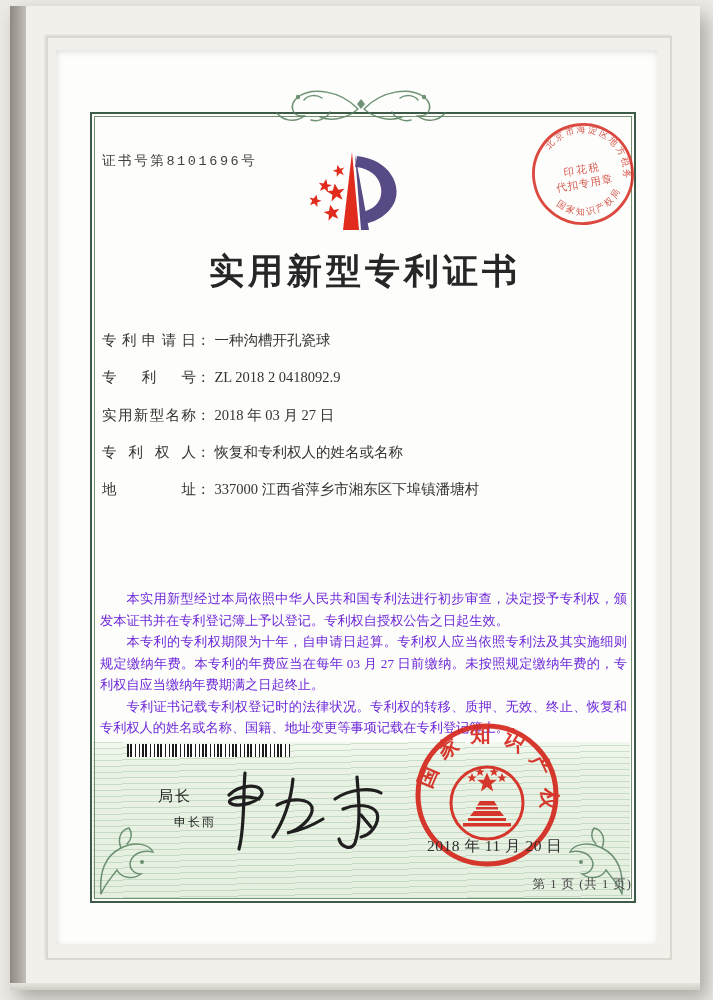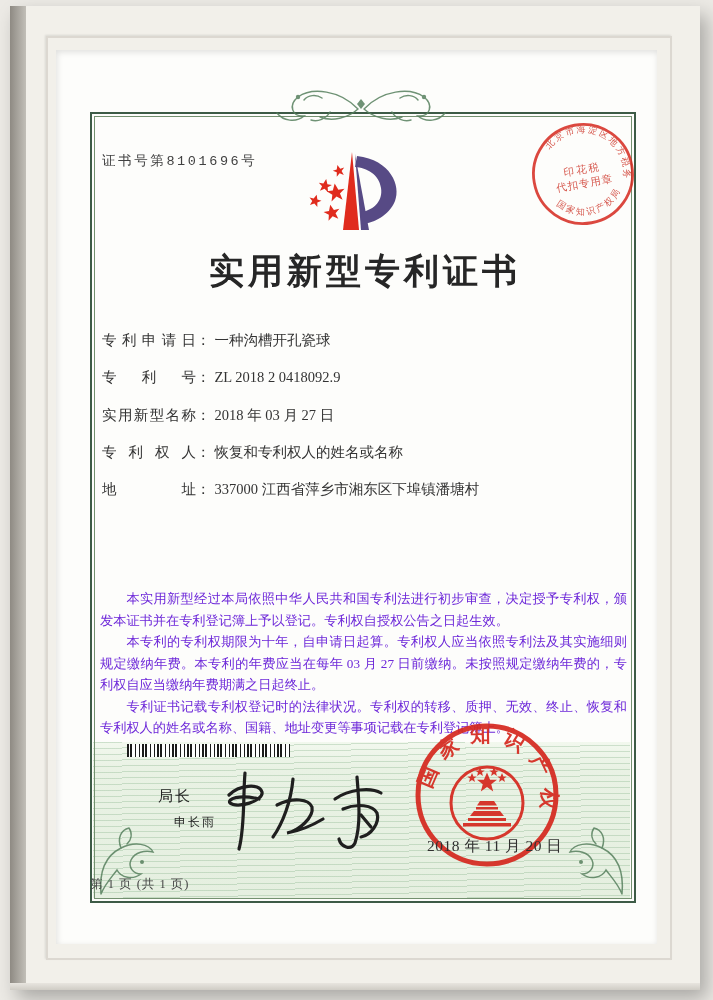--- a/index.html
+++ b/index.html
@@ -43,21 +43,21 @@
       background:repeating-linear-gradient(90deg,#1b1b1b 0 2px,#fff 2px 3px,#1b1b1b 3px 5px,
       #fff 5px 8px,#1b1b1b 8px 9px,#fff 9px 12px,#1b1b1b 12px 13px,#fff 13px 15px);}
   .sig-role{position:absolute;left:130px;top:787px;font-size:15px;color:#222;z-index:4;letter-spacing:2px;margin-left:28px;}
   .sig-name{position:absolute;left:130px;top:814px;font-size:12px;color:#222;z-index:4;letter-spacing:2px;padding-left:44px;}
   .sig-svg{position:absolute;left:215px;top:765px;z-index:4;}
   .logo-svg{position:absolute;left:303px;top:146px;z-index:4;}
   .tax-stamp{position:absolute;left:527px;top:118px;z-index:5;transform:rotate(-10deg);}
   .office-seal{position:absolute;left:412px;top:720px;z-index:5;}
   .seal-date{position:absolute;left:427px;top:836px;font-size:15.5px;color:#303030;
       z-index:6;letter-spacing:.5px;}
-  .footer{position:absolute;left:90px;top:876px;width:542px;text-align:left;
+  .footer{position:absolute;left:90px;top:876px;width:542px;text-align:right;
       font-size:12.5px;color:#454545;z-index:4;letter-spacing:1px;}
   .orn-top{position:absolute;left:268px;top:82px;z-index:3;}
   .orn-bl{position:absolute;left:95px;top:822px;z-index:3;}
   .orn-br{position:absolute;left:566px;top:822px;z-index:3;transform:scaleX(-1);}
 </style>
 </head>
 <body>
 
 <div class="stage">
 

